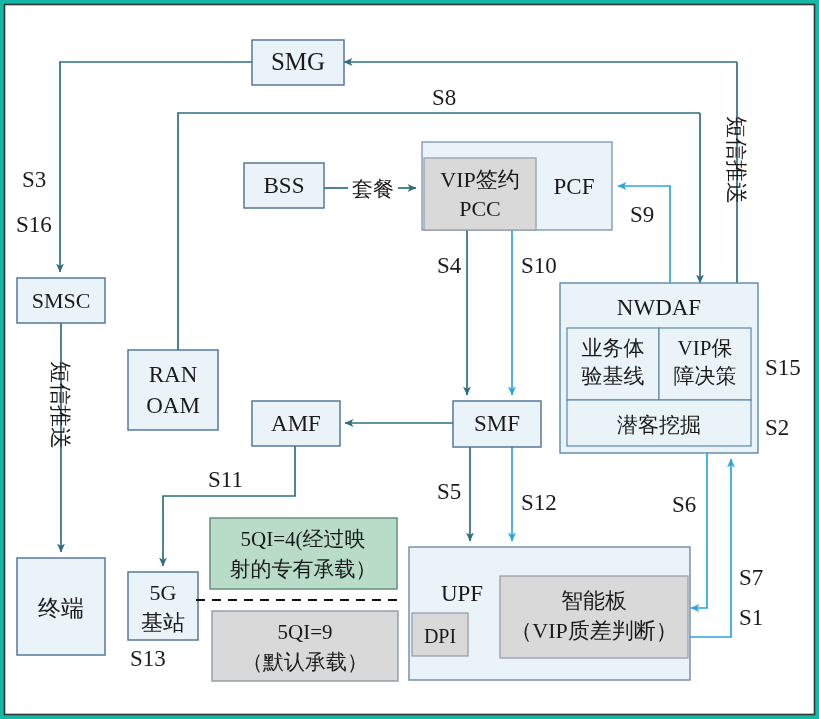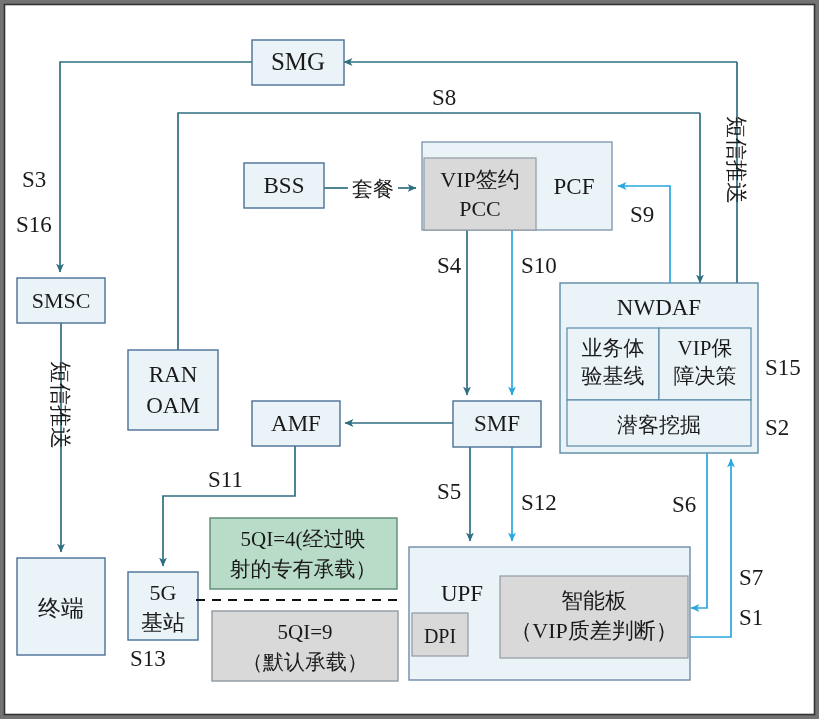--- a/index.html
+++ b/index.html
@@ -1,17 +1,17 @@
 <!DOCTYPE html>
 <html><head>
 <meta charset="utf-8">
 <style>
   html,body{margin:0;padding:0;background:#ffffff;}
   body{font-family:"Liberation Serif","DejaVu Serif",serif;}
-  #page{position:relative;width:819px;height:719px;background:#737373;overflow:hidden;}
+  #page{position:relative;width:819px;height:719px;background:#14b8a6;overflow:hidden;}
   svg{display:block;}
   .lbl{font-family:"Liberation Serif","DejaVu Serif",serif;fill:#1a1a1a;}
 </style>
 </head>
 <body>
 
 <div id="page">
 <svg width="819" height="719" viewBox="0 0 819 719" xmlns="http://www.w3.org/2000/svg">
   <defs>
     <marker id="arrTeal" markerWidth="10" markerHeight="10" refX="8.5" refY="4" orient="auto" markerUnits="userSpaceOnUse">

